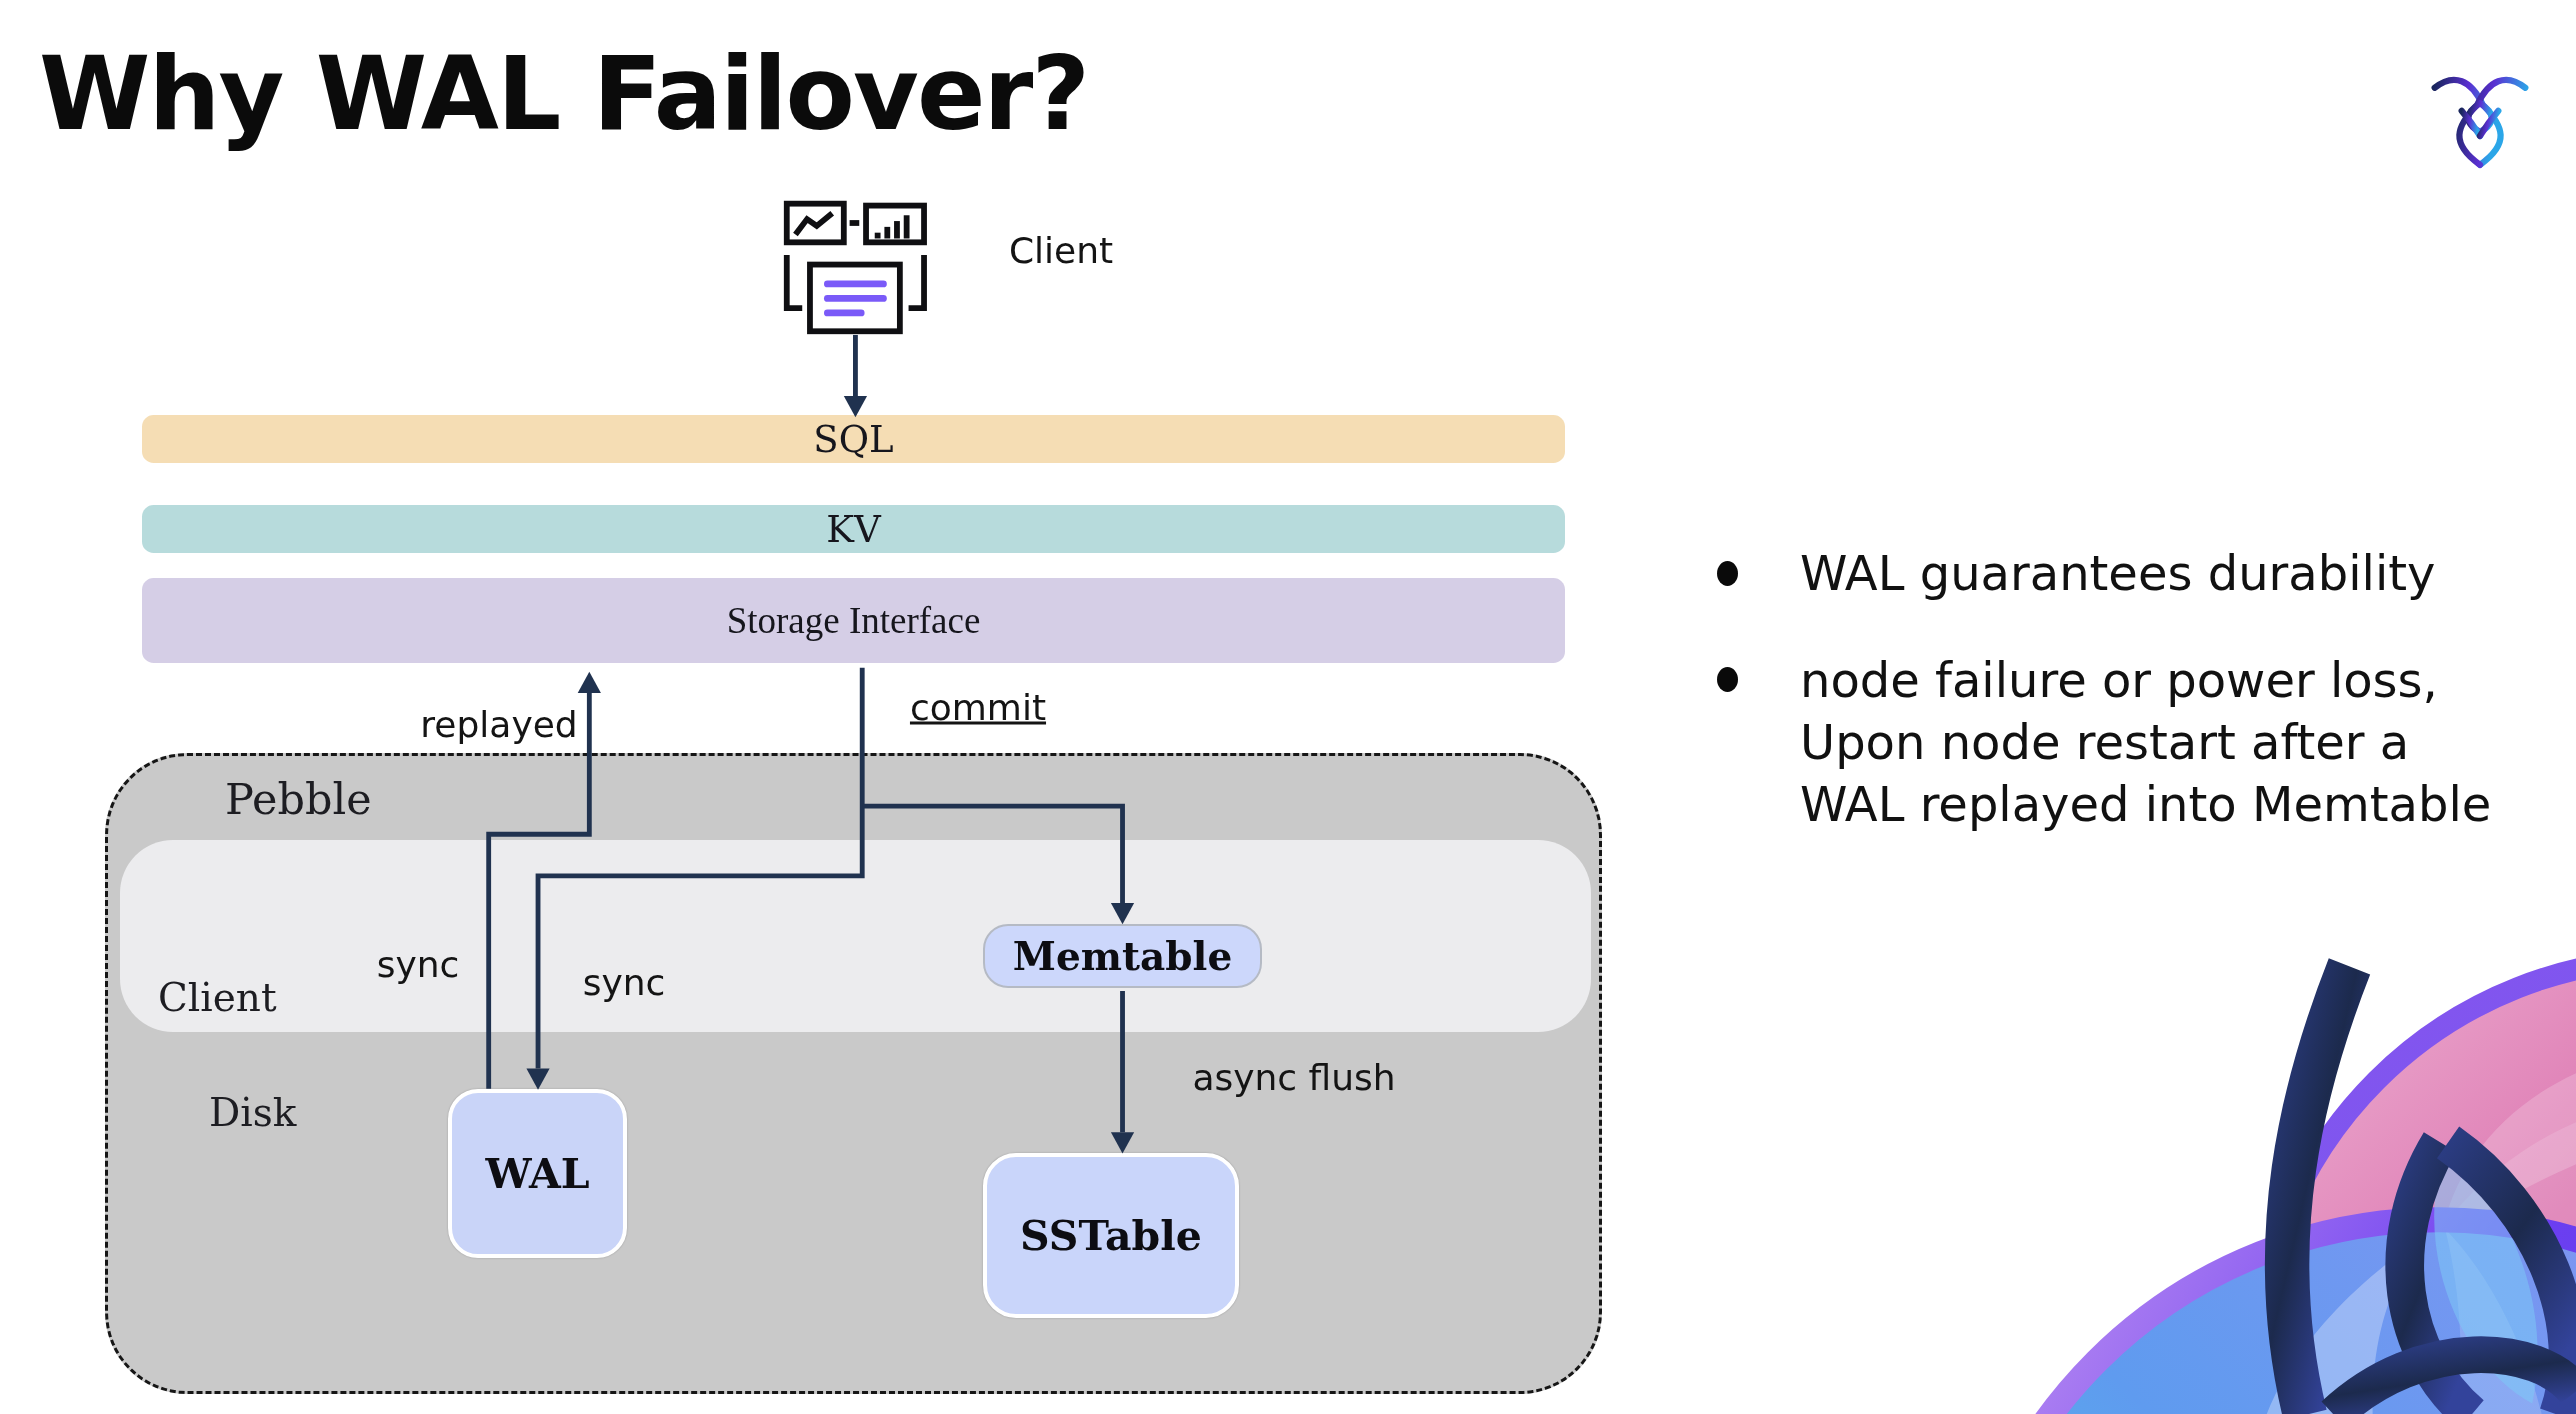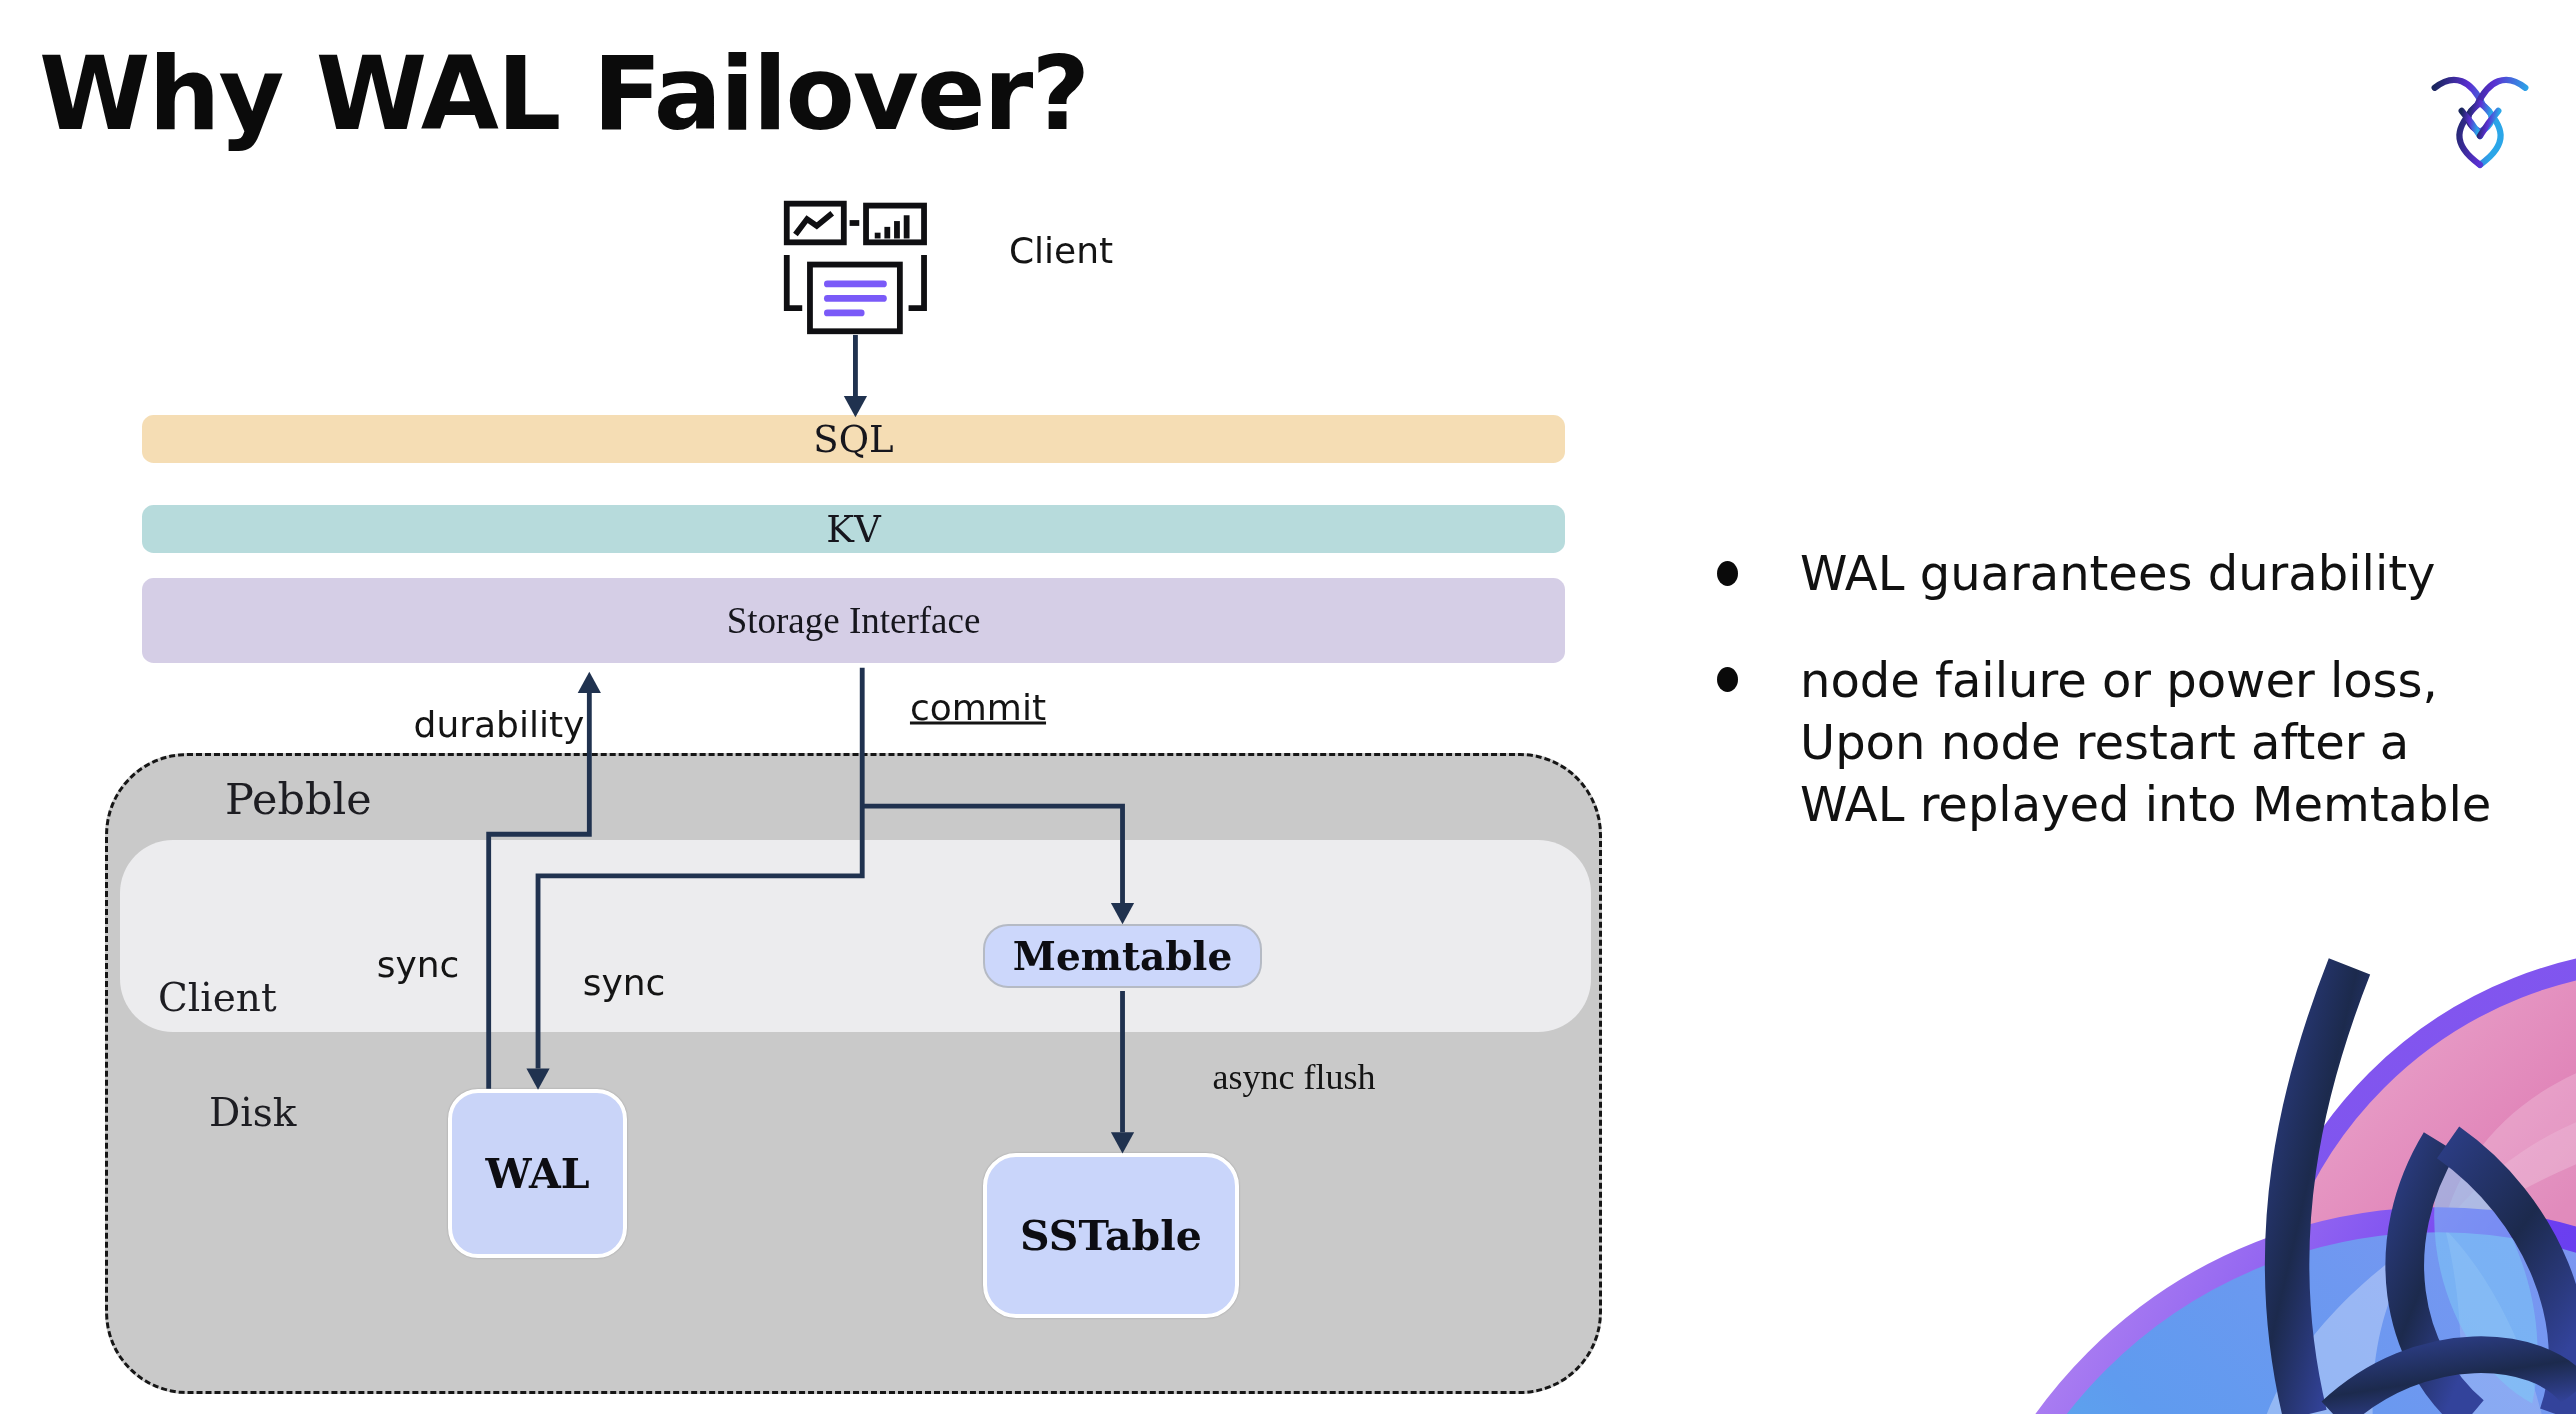--- a/index.html
+++ b/index.html
@@ -45,21 +45,21 @@
   #wal-node{left:448px;top:1089px;width:179px;height:169px;border:4.8px solid #fff;border-radius:30px;font-size:41px;box-shadow:0 0 1.9px rgba(0,0,0,.25);}
   #memtable-node{left:983px;top:924px;width:279px;height:64px;border:2.9px solid #b5bac4;border-radius:25px;font-size:39px;}
   #sstable-node{left:983px;top:1153px;width:256px;height:165px;border:4.8px solid #fff;border-radius:33px;font-size:41px;box-shadow:0 0 1.9px rgba(0,0,0,.25);}
   
   .edge-label{font-size:36px;color:#141414;white-space:nowrap;transform:translate(-50%,-50%);}
   #lbl-client{left:1061px;top:250px;}
   #lbl-committed{left:499px;top:724px;}
   #lbl-commit{left:978px;top:707px;text-decoration:underline;}
   #lbl-sync-left{left:418px;top:964px;}
   #lbl-sync-right{left:624px;top:982px;}
-  #lbl-async{left:1294px;top:1077px;font-family:Liberation Serif, serif;}
+  #lbl-async{left:1294px;top:1077px;}
   
   #bullets{left:1703px;top:523px;width:871px;}
   .bullet-dot{position:absolute;width:21px;height:25px;border-radius:50%;background:#0a0a0a;}
   #dot-1{left:13.5px;top:38px;}
   #dot-2{left:13.5px;top:144px;}
   .bullet-text{position:absolute;left:97px;font-size:48px;line-height:62px;color:#111;white-space:nowrap;}
   #btext-1{top:19.4px;}
   #btext-2{top:126px;}
   svg{display:block;}
 </style>
@@ -148,21 +148,21 @@
     </g>
     <g stroke="none" fill="#20324f">
       <polygon points="884,431 872,409 896,409"></polygon>
       <polygon points="609,694 597,716 621,716"></polygon>
       <polygon points="556,1126 544,1104 568,1104"></polygon>
       <polygon points="1160,955 1148,933 1172,933"></polygon>
       <polygon points="1160,1192 1148,1170 1172,1170"></polygon>
     </g>
   </svg>
 
-  <div class="abs edge-label" id="lbl-committed">durability</div>
+  <div class="abs edge-label" id="lbl-committed">replayed</div>
   <div class="abs edge-label" id="lbl-commit">commit</div>
   <div class="abs edge-label" id="lbl-sync-left">sync</div>
   <div class="abs edge-label" id="lbl-sync-right">sync</div>
   <div class="abs edge-label" id="lbl-async">async flush</div>
 
   <div class="abs" id="bullets">
     <div class="bullet-dot" id="dot-1"></div>
     <div class="bullet-text" id="btext-1">
       <div>WAL guarantees durability</div>
     </div>

